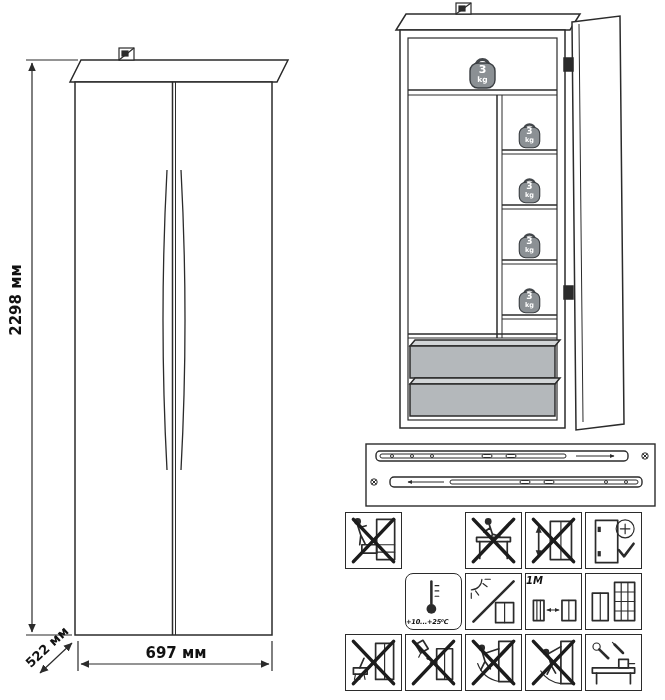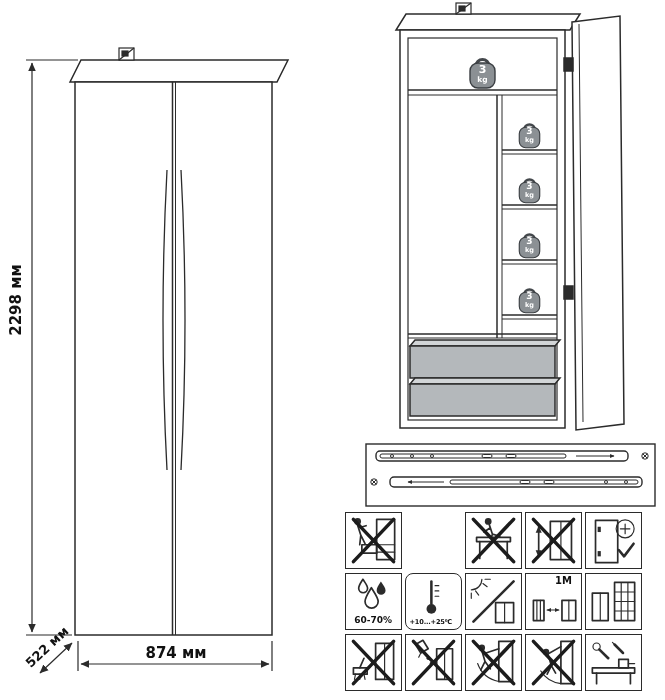--- a/index.html
+++ b/index.html
@@ -19,21 +19,21 @@
   .weight.small{width:27px;height:34px;}
   .weight.small .wv{top:11px;font-size:9px;}
   .weight.small .wu{top:21px;font-size:6.5px;}
   .pic{position:absolute;width:57px;height:57px;border:1.7px solid #2b2b2b;box-sizing:border-box;background:#fff;}
   .pic svg{display:block;width:100%;height:100%;}
   .pic svg *{stroke:#2b2b2b;fill:none;stroke-width:1.6;stroke-linecap:round;stroke-linejoin:round;}
   .pic svg .f{fill:#2b2b2b;stroke:none;}
   .pic svg .x{stroke:#1c1c1c;stroke-width:3.3;}
   .pic svg .thin{stroke-width:1.1;}
   .pic svg .bold{stroke-width:2.4;}
-  .pic-label{position:absolute;left:0;right:9px;text-align:right;font-weight:700;color:#101010;line-height:1;}
+  .pic-label{position:absolute;left:0;right:0;text-align:left;font-weight:700;color:#101010;line-height:1;font-style:italic;}
   .lab-hum{bottom:4px;font-size:9px;}
   .lab-temp{bottom:3px;font-size:6.6px;letter-spacing:-0.2px;}
   .lab-dist{top:2px;font-size:10px;}
 </style>
 </head>
 <body>
 
 <div class="sheet">
 
   <svg class="art" width="665" height="700" viewBox="0 0 665 700">
@@ -137,21 +137,21 @@
       <rect x="520" y="480.5" width="10" height="3" rx="1.5" stroke-width="1"></rect>
       <rect x="544" y="480.5" width="10" height="3" rx="1.5" stroke-width="1"></rect>
       <line x1="444" y1="482" x2="408" y2="482" stroke-width="1.1" marker-end="url(#arrS)"></line>
       <circle cx="374" cy="482" r="3.2" stroke-width="1"></circle>
       <line x1="371.8" y1="479.8" x2="376.2" y2="484.2" stroke-width="1"></line>
       <line x1="376.2" y1="479.8" x2="371.8" y2="484.2" stroke-width="1"></line>
     </g>
   </svg>
 
   <span class="dim" id="dim-h">2298 мм</span>
-  <span class="dim" id="dim-w">874 мм</span>
+  <span class="dim" id="dim-w">697 мм</span>
   <span class="dim" id="dim-d">522 мм</span>
 
   <div class="weight big" style="left:466px;top:50px;">
     <svg viewBox="0 0 33 40">
       <path d="M10,16 A6.5,6.5 0 0 1 23,16" fill="none" stroke="#43474b" stroke-width="3"></path>
       <rect x="4" y="13" width="25" height="25" rx="8" fill="#8b9094" stroke="#3a3e42" stroke-width="1.4"></rect>
     </svg>
     <span class="wv">3</span>
     <span class="wu">kg</span>
   </div>
@@ -222,28 +222,20 @@
       <rect x="9" y="7" width="21" height="40"></rect>
       <rect class="f" x="11" y="13" width="3" height="5"></rect>
       <rect class="f" x="11" y="36" width="3" height="5"></rect>
       <circle cx="37" cy="15" r="8.5" class="thin"></circle>
       <line x1="32.5" y1="15" x2="41.5" y2="15" class="thin"></line>
       <line x1="37" y1="10.5" x2="37" y2="19.5" class="thin"></line>
       <path class="bold" d="M31,35 l5,6 l9,-12"></path>
     </svg>
   </div>
 
-  <div class="pic" style="left:345px;top:573px;">
-    <svg viewBox="0 0 52 52">
-      <path d="M16,5 C13.5,9 12,11 12,13.5 a4.2,4.2 0 0 0 8.4,0 C20.4,11 18.5,9 16,5 z"></path>
-      <path class="f" d="M33,7 C30.5,11 29,13 29,15.5 a4.2,4.2 0 0 0 8.4,0 C37.4,13 35.5,11 33,7 z"></path>
-      <path d="M24,13 C20,19.5 18,22.5 18,26 a6.2,6.2 0 0 0 12.4,0 C30.4,22.5 28,19.5 24,13 z"></path>
-    </svg>
-    <span class="pic-label lab-hum">60-70%</span>
-  </div>
   <div class="pic" style="left:405px;top:573px;border-radius:8px;">
     <svg viewBox="0 0 52 52">
       <line x1="24" y1="7" x2="24" y2="28" class="bold"></line>
       <circle class="f" cx="24" cy="33" r="4.6"></circle>
       <line x1="27.5" y1="11" x2="31" y2="11" class="thin"></line>
       <line x1="27.5" y1="16" x2="31" y2="16" class="thin"></line>
       <line x1="27.5" y1="21" x2="31" y2="21" class="thin"></line>
     </svg>
     <span class="pic-label lab-temp">+10...+25⁰C</span>
   </div>

